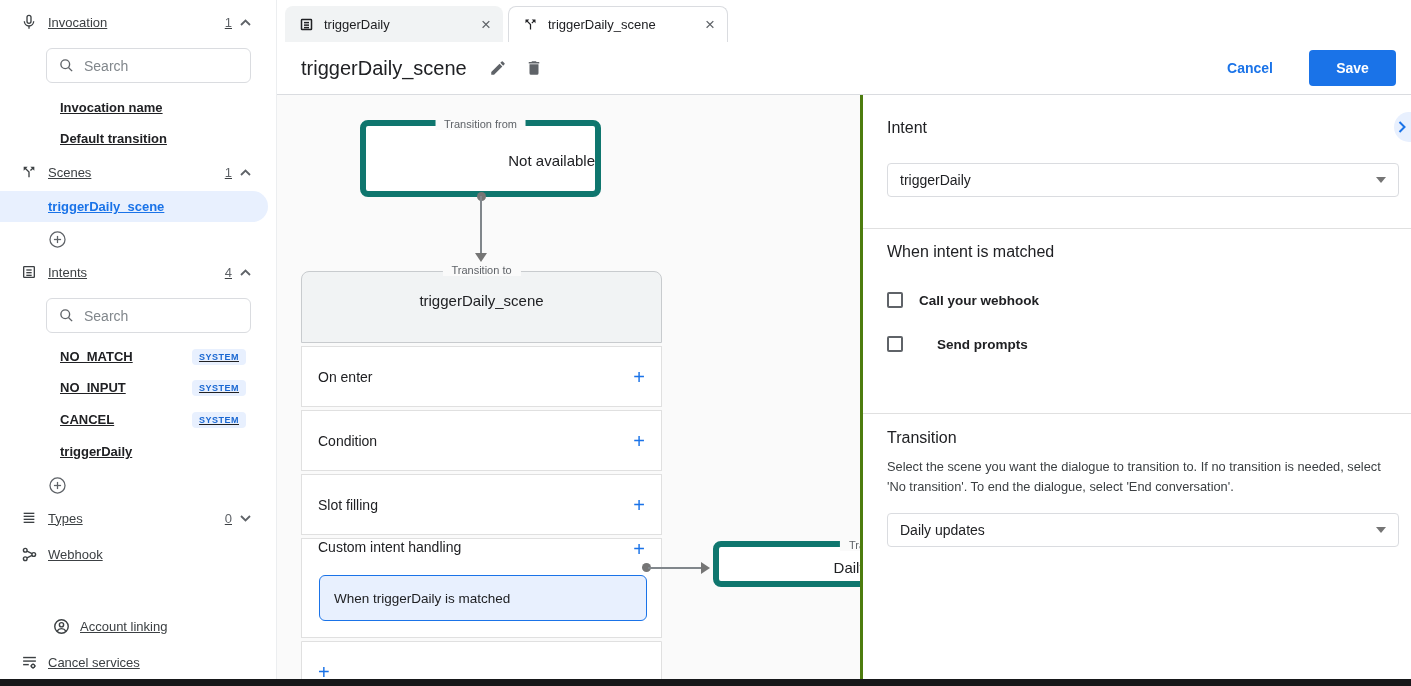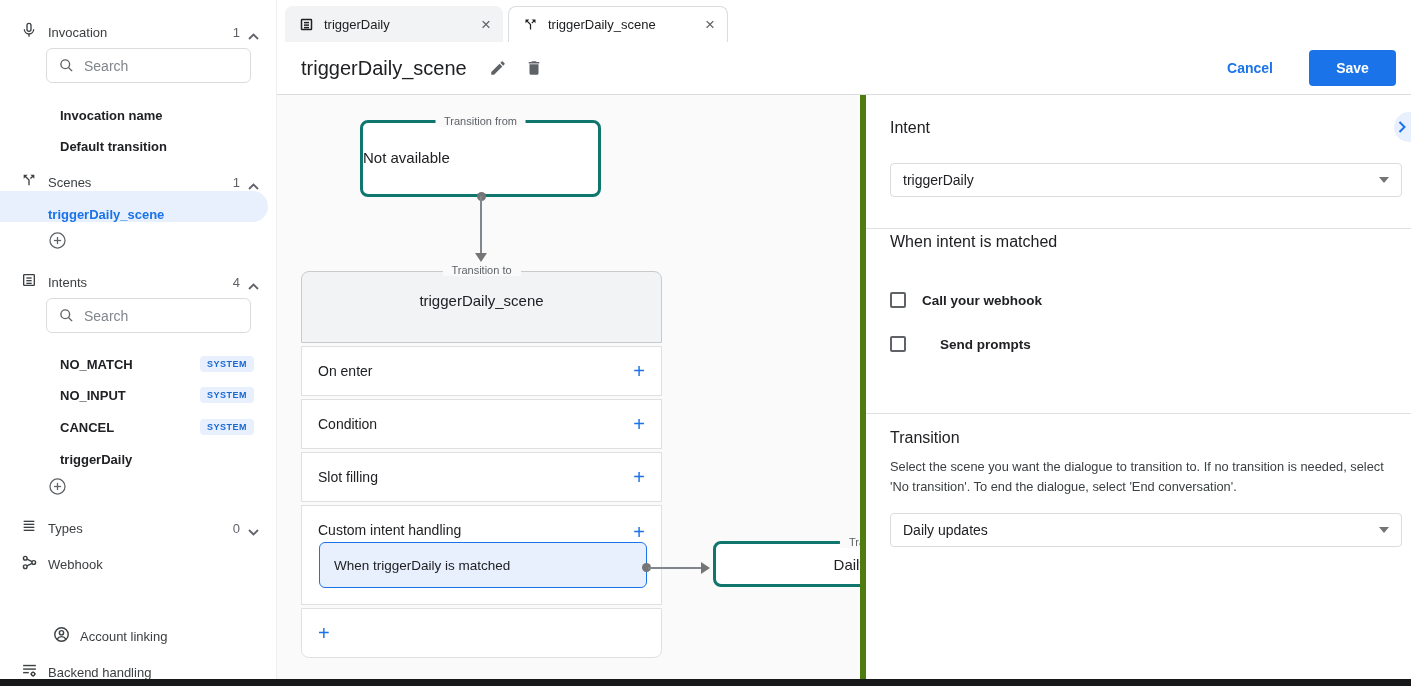--- a/index.html
+++ b/index.html
@@ -3,21 +3,21 @@
 <meta charset="utf-8">
 <style>
   * { margin:0; padding:0; box-sizing:border-box; }
   html,body { width:1411px; height:686px; overflow:hidden; background:#fff;
     font-family:"Liberation Sans", sans-serif; color:#202124; }
   .root { position:relative; width:1411px; height:686px; background:#fff; overflow:hidden; }
 
   
   .sidebar { position:absolute; left:0; top:0; width:277px; height:679px; background:#fff;
     border-right:1px solid #eceef0; z-index:2; }
-  .srow { position:absolute; left:0; right:0; display:flex; align-items:flex-end; }
+  .srow { position:absolute; left:0; right:8px; display:flex; align-items:center;text-decoration:underline; }
   .sec { height:36px; font-size:13px; color:#3c4043; }
   .sec .sicon { width:20px; height:20px; margin-left:19px; flex:0 0 20px; display:flex; align-items:center; justify-content:center; }
   .sec .slabel { margin-left:9px; flex:1; }
   .sec .scount { color:#5f6368; font-size:13px; margin-right:8px; }
   .sec .chev { margin-right:17px; display:flex; }
   .searchbox { position:absolute; left:46px; width:205px; height:35px; border:1px solid #dadce0;
     border-radius:6px; display:flex; align-items:center; background:#fff; }
   .searchbox .mag { margin:0 10px 0 12px; display:flex; }
   .searchbox .ph { color:#80868b; font-size:14px; }
   .sitem { height:31px; font-size:13px; font-weight:bold; color:#202124; padding-left:60px; padding-right:22px; }
@@ -46,52 +46,52 @@
   .pagehead .hicon { margin-left:22px; display:flex; cursor:pointer; }
   .pagehead .spacer { flex:1; }
   .cancel-btn { color:#1a73e8; font-size:14px; font-weight:bold; margin-right:36px; cursor:pointer; background:none; border:none; font-family:inherit; }
   .save-btn { background:#1a73e8; color:#fff; font-size:14px; font-weight:bold; border:none; border-radius:4px;
     width:87px; height:36px; margin-right:15px; cursor:pointer; font-family:inherit; }
 
   
   .canvas { position:absolute; left:277px; top:95px; width:583px; height:584px; background:#fafafa; overflow:hidden; }
   .legend { position:absolute; top:-8px; left:50%; transform:translateX(-50%); background:#fafafa;
     padding:0 9px; font-size:11px; color:#5f6368; white-space:nowrap; }
-  .fbox { position:absolute; border:3px solid #0f766e; border-radius:8px; background:#fff; }
+  .fbox { position:absolute; border:6px solid #0f766e; border-radius:8px; background:#fff; }
   .tf-box { left:83px; top:25px; width:241px; height:77px; }
-  .tf-text { position:absolute; left:0; right:0; top:26px; text-align:left; font-size:15px; color:#202124; }
+  .tf-text { position:absolute; left:0; right:0; top:26px; text-align:right; font-size:15px; color:#202124; }
   .conn-dot { position:absolute; width:9px; height:9px; border-radius:50%; background:#757575; }
   .vline { position:absolute; left:203px; top:101px; width:2px; height:58px; background:#80868b; }
   .arrow-down { position:absolute; left:198px; top:158px; width:0; height:0;
     border-left:6px solid transparent; border-right:6px solid transparent; border-top:9px solid #757575; }
   .hline { position:absolute; top:472px; left:371px; width:54px; height:2px; background:#80868b; }
   .arrow-right { position:absolute; left:424px; top:467px; width:0; height:0;
     border-top:6px solid transparent; border-bottom:6px solid transparent; border-left:9px solid #757575; }
 
   .scene-card { position:absolute; left:24px; top:176px; width:361px; }
   .sc-head { position:relative; border:1px solid #c8cbce; border-radius:8px 8px 0 0; background:#f1f3f4;
     height:72px; text-align:center; }
   .sc-title { padding-top:20px; font-size:15px; color:#202124; }
   .sc-sub { padding-top:3px; font-size:11px; color:#5f6368; }
-  .sc-row { position:relative; border:1px solid #e0e0e0; background:#fff; margin-top:3px; height:50px;
+  .sc-row { position:relative; border:1px solid #e0e0e0; background:#fff; margin-top:3px; height:61px;
     display:flex; align-items:center; padding:0 16px; font-size:14px; color:#202124; }
   .sc-row.tall { height:100px; align-items:flex-start; }
-  .sc-row.tall .rowline { margin-top:16px; display:flex; width:100%; }
+  .sc-row.tall .rowline { margin-top:0; display:flex; width:100%; }
   .rowlabel { flex:1; }
   .rowplus { color:#1a73e8; font-size:20px; font-weight:normal; cursor:pointer; line-height:1; }
   .sc-row.last { border-radius:0 0 8px 8px; }
   .chip { position:absolute; left:17px; top:36px; width:328px; height:46px; background:#e8f0fe;
     border:1px solid #1a73e8; border-radius:6px; display:flex; align-items:center; padding-left:14px;
     font-size:13.5px; color:#202124; cursor:pointer; }
   .target-box { left:436px; top:446px; width:332px; height:46px; }
   .tb-text { position:absolute; left:0; right:0; top:12px; text-align:center; font-size:15px; color:#202124; }
 
   
   .panel { position:absolute; left:860px; top:95px; width:551px; height:584px; background:#fff;
-    border-left:6px solid #4d7c0f; }
+    border-left:3px solid #4d7c0f; }
   .p-h { position:absolute; left:24px; font-size:16px; color:#202124; }
   .select { position:absolute; left:24px; width:512px; height:34px; border:1px solid #dadce0; border-radius:4px;
     background:#fff; display:flex; align-items:center; padding:0 12px; font-size:14px; color:#202124; cursor:pointer; }
   .select .caret { margin-left:auto; width:0; height:0; border-left:5px solid transparent;
     border-right:5px solid transparent; border-top:6px solid #757575; }
   .pdivider { position:absolute; left:0; right:0; height:1px; background:#e0e0e0; }
   .cbrow { position:absolute; left:24px; display:flex; align-items:center; height:34px; cursor:pointer;text-align:center; }
   .cbox { width:16px; height:16px; border:2px solid #5f6368; border-radius:2px; background:#fff; }
   .cblabel { margin-left:16px; font-size:13.5px; font-weight:bold; color:#202124; }
   .pdesc { position:absolute; left:24px; width:512px; font-size:12.8px; line-height:1.6; color:#3c4043; }
@@ -267,21 +267,21 @@
             <line x1="3" y1="5" x2="21" y2="5"></line>
             <line x1="3" y1="10" x2="21" y2="10"></line>
             <line x1="3" y1="15" x2="11" y2="15"></line>
             <circle cx="17" cy="17" r="2.4"></circle>
             <line x1="17" y1="13.4" x2="17" y2="14.6"></line>
             <line x1="17" y1="19.4" x2="17" y2="20.6"></line>
             <line x1="13.4" y1="17" x2="14.6" y2="17"></line>
             <line x1="19.4" y1="17" x2="20.6" y2="17"></line>
           </svg>
         </span>
-      <span class="slabel">Backend handling</span>
+      <span class="slabel">Cancel services</span>
     </div>
   </nav>
 
   <div class="content-top">
     <div class="tabbar">
       <div class="tab tab-inactive">
         <span class="ticon">
           <svg width="15" height="15" viewBox="0 0 24 24" fill="none" stroke="#202124" stroke-width="2.4">
               <rect x="4" y="4" width="16" height="16" rx="1"></rect>
               <line x1="8" y1="9" x2="16" y2="9"></line>
@@ -380,21 +380,21 @@
     </div>
 
     <div class="p-h" style="top:24px;">Intent</div>
     <div class="select" style="top:68px;">
       <span>triggerDaily</span>
       <span class="caret"></span>
     </div>
 
     <div class="pdivider" style="top:133px;"></div>
 
-    <div class="p-h" style="top:138px;">When intent is matched</div>
+    <div class="p-h" style="top:148px;">When intent is matched</div>
     <div class="cbrow" style="top:188px;">
       <span class="cbox"></span>
       <span class="cblabel">Call your webhook</span>
     </div>
     <div class="cbrow" style="top:232px;gap:18px;">
       <span class="cbox"></span>
       <span class="cblabel">Send prompts</span>
     </div>
 
     <div class="pdivider" style="top:318px;"></div>

